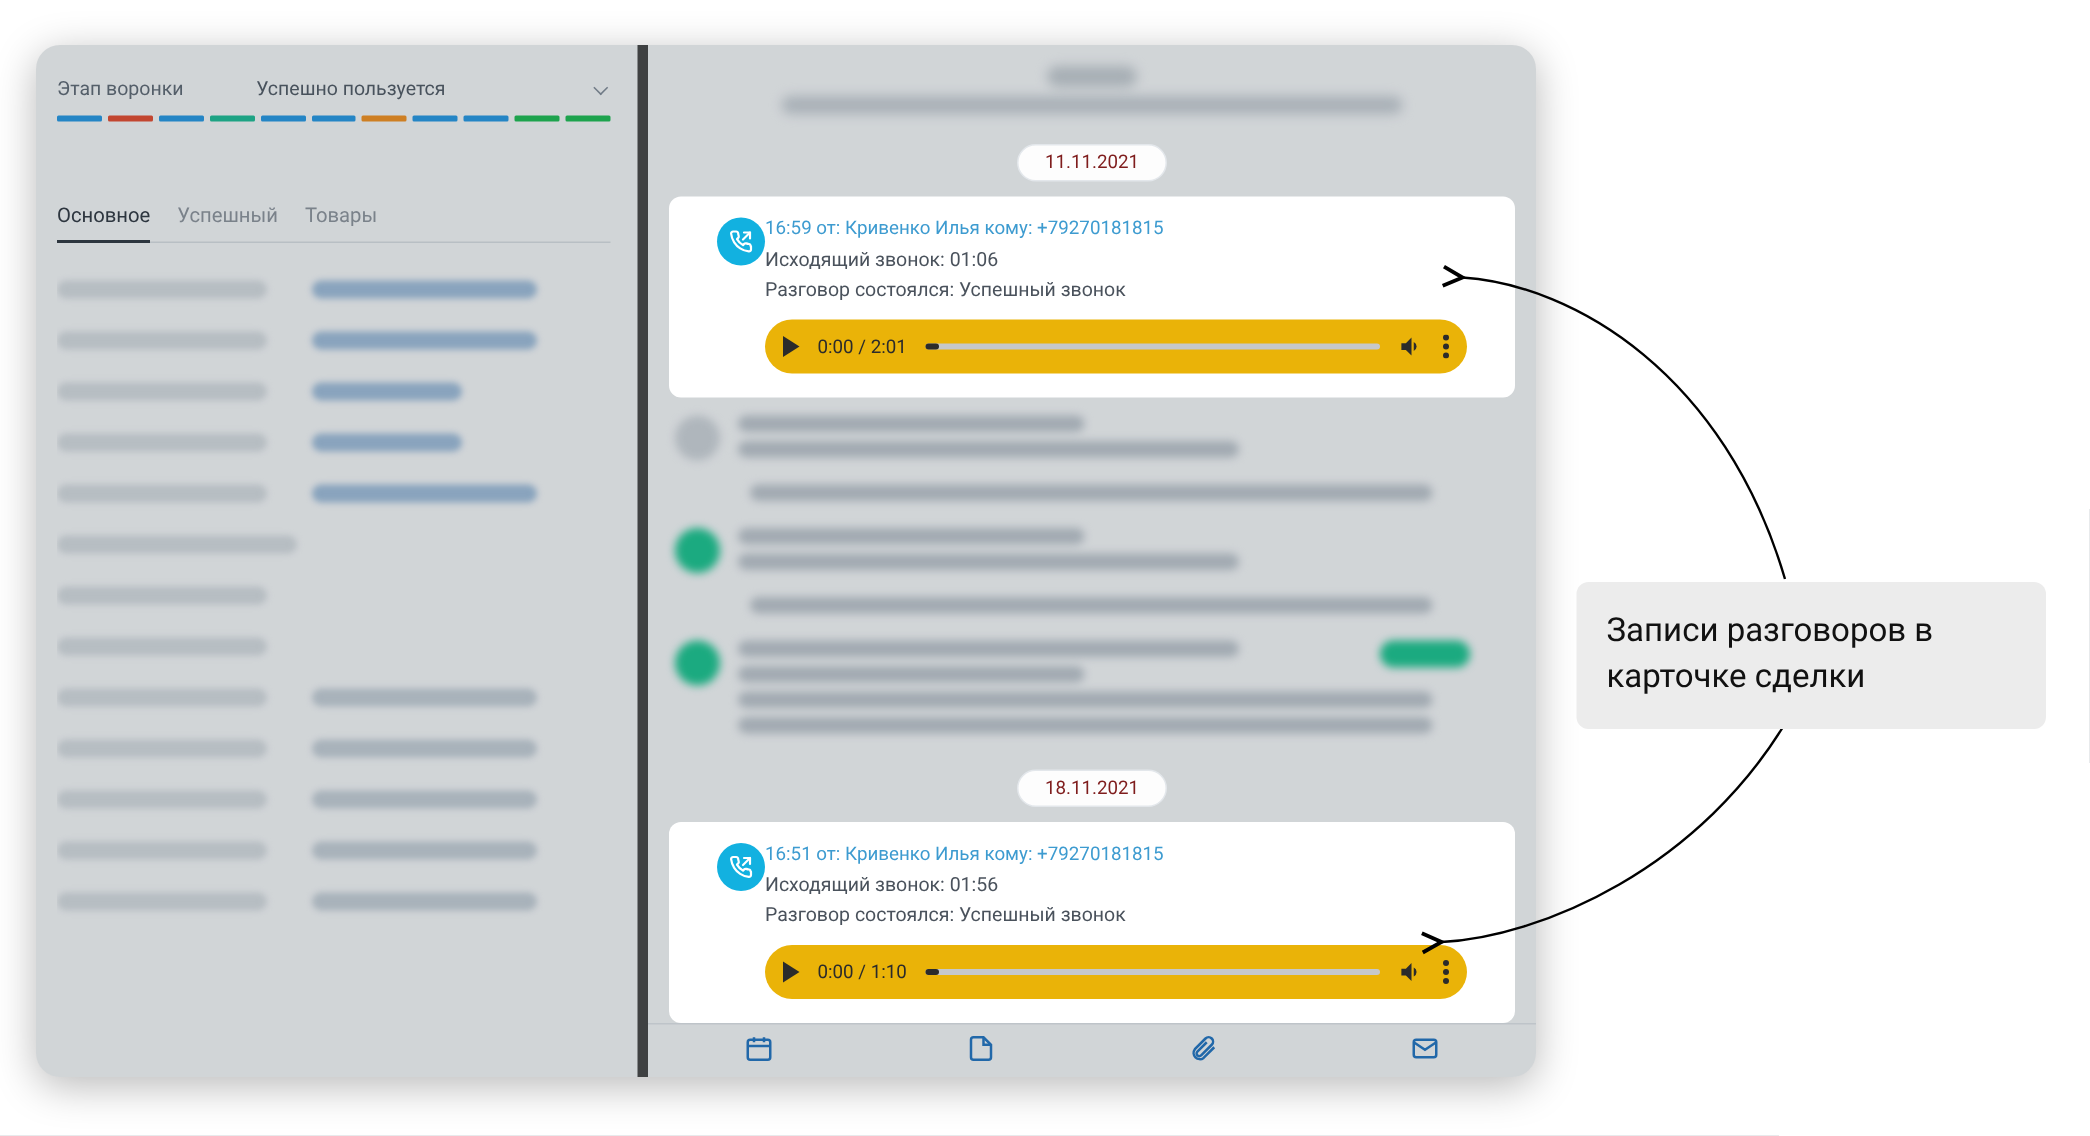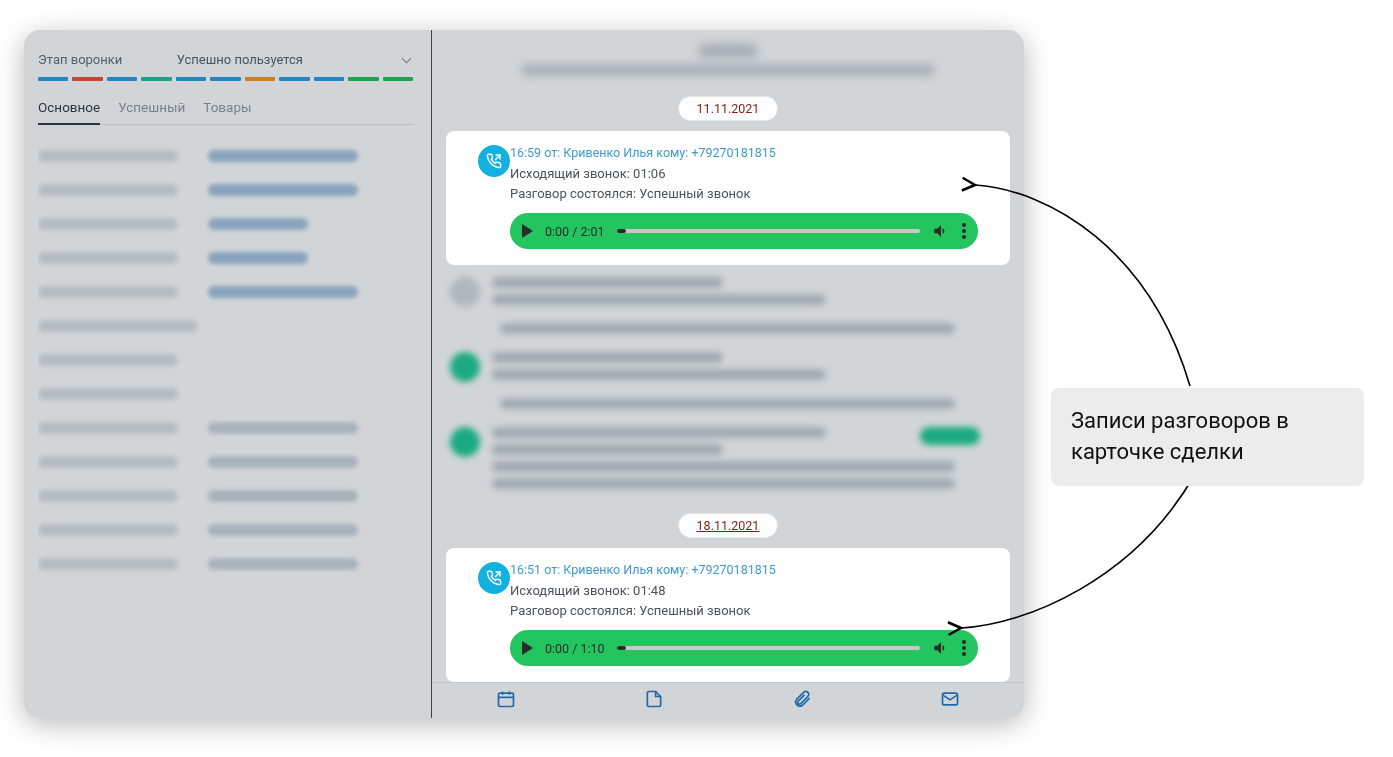--- a/index.html
+++ b/index.html
@@ -36,21 +36,21 @@
 .app-inner {
   position: absolute;
   inset: 0;
   display: flex;
 }
 
 
 .left-panel {
   width: 408px;
   height: 100%;
-  border-right: 1px solid #404040;
+  border-right: 7px solid #404040;
   padding: 22px 18px 0 14px;
   display: flex;
   flex-direction: column;
 }
 
 .funnel-row {
   display: flex;
   align-items: center;
   justify-content: space-between;
   margin-bottom: 10px;
@@ -105,20 +105,21 @@
   display:flex;
   gap:18px;
   border-bottom:1px solid #d4d9de;
   font-size:13.5px;
   margin-bottom:14px;
 }
 .tab {
   padding:0 0 8px 0;
   color:#888f98;
   cursor:pointer;
+  margin-top:37px;
 }
 .tab.active {
   color:#2a323c;
   border-bottom:2px solid #2a323c;
   margin-bottom:-1px;
 }
 
 .fields { flex:1; overflow:hidden; }
 .field-row {
   display:flex;
@@ -192,21 +193,21 @@
   color:#3d9bd0; font-size:12.5px; margin-bottom:4px;
 }
 .call-line {
   color:#4a525c; font-size:13px; line-height:1.5;
 }
 
 .audio-player {
   margin-top:10px;
   height:36px;
   border-radius:20px;
-  background:#22c55e;
+  background:#eab308;
   display:flex;
   align-items:center;
   padding:0 12px;
   gap:12px;
 }
 .play-btn {
   width:0;height:0;
   border-left:11px solid #2b2b2b;
   border-top:7px solid transparent;
   border-bottom:7px solid transparent;
@@ -450,33 +451,33 @@
           <div class="blur-dot green"></div>
           <div class="blur-stack">
               <div class="blur-line med"></div>
               <div class="blur-line short"></div>
               <div class="blur-line long"></div>
               <div class="blur-line long"></div>
             </div>
           <div class="blur-pill-right"></div>
         </div>
 
-        <div class="date-pill" style="position:relative;z-index:60;text-decoration:underline;">18.11.2021</div>
+        <div class="date-pill" style="position:relative;z-index:60;">18.11.2021</div>
 
         <div class="call-card">
           <div class="call-icon">
             <svg width="16" height="16" viewBox="0 0 24 24" fill="none" stroke="#fff" stroke-width="2.2" stroke-linecap="round" stroke-linejoin="round">
               <path d="M22 16.9v3a2 2 0 0 1-2.2 2 19.8 19.8 0 0 1-8.6-3.1 19.5 19.5 0 0 1-6-6A19.8 19.8 0 0 1 2.1 4.2 2 2 0 0 1 4.1 2h3a2 2 0 0 1 2 1.7c.1.9.3 1.8.6 2.6a2 2 0 0 1-.5 2.1L8 9.6a16 16 0 0 0 6 6l1.2-1.2a2 2 0 0 1 2.1-.5c.8.3 1.7.5 2.6.6a2 2 0 0 1 1.7 2z"></path>
               <polyline points="15 3 21 3 21 9"></polyline>
                 <line x1="21" y1="3" x2="14" y2="10"></line>
             </svg>
           </div>
           <div class="call-body">
             <div class="call-header">16:51 от: Кривенко Илья кому: +79270181815</div>
-            <div class="call-line">Исходящий звонок: 01:48</div>
+            <div class="call-line">Исходящий звонок: 01:56</div>
             <div class="call-line">Разговор состоялся: Успешный звонок</div>
             <div class="audio-player">
               <div class="play-btn"></div>
               <span class="time-label">0:00 / 1:10</span>
               <div class="progress-track">
                   <div class="progress-fill"></div>
                 </div>
               <span class="vol-icon">
                 <svg width="18" height="18" viewBox="0 0 24 24" fill="#2b2b2b">
                     <path d="M3 9v6h4l5 5V4L7 9H3z"></path>

